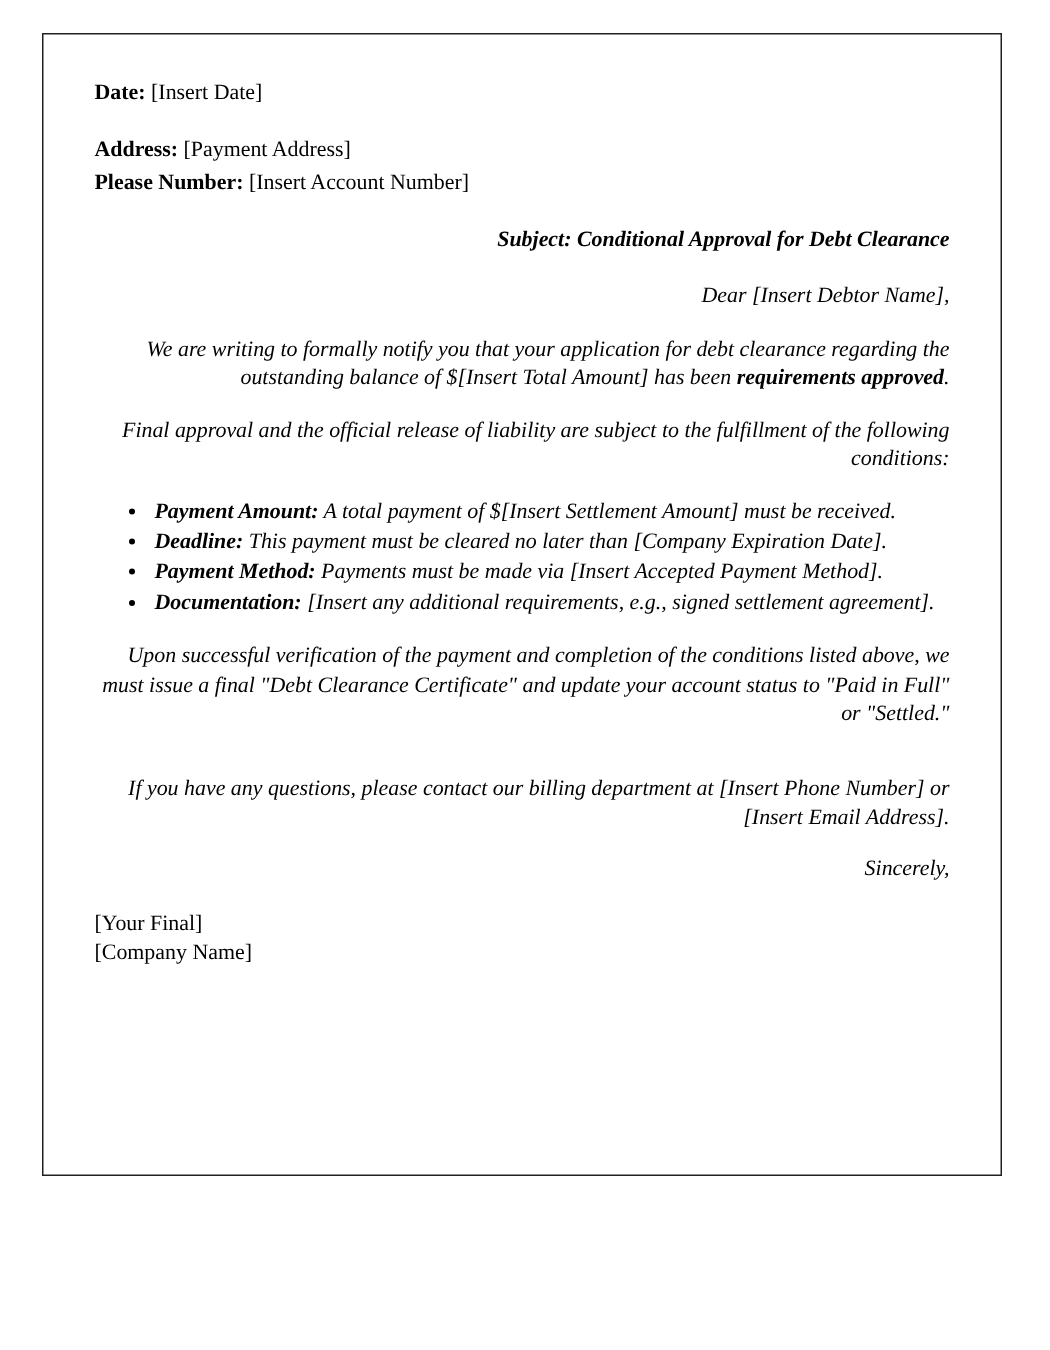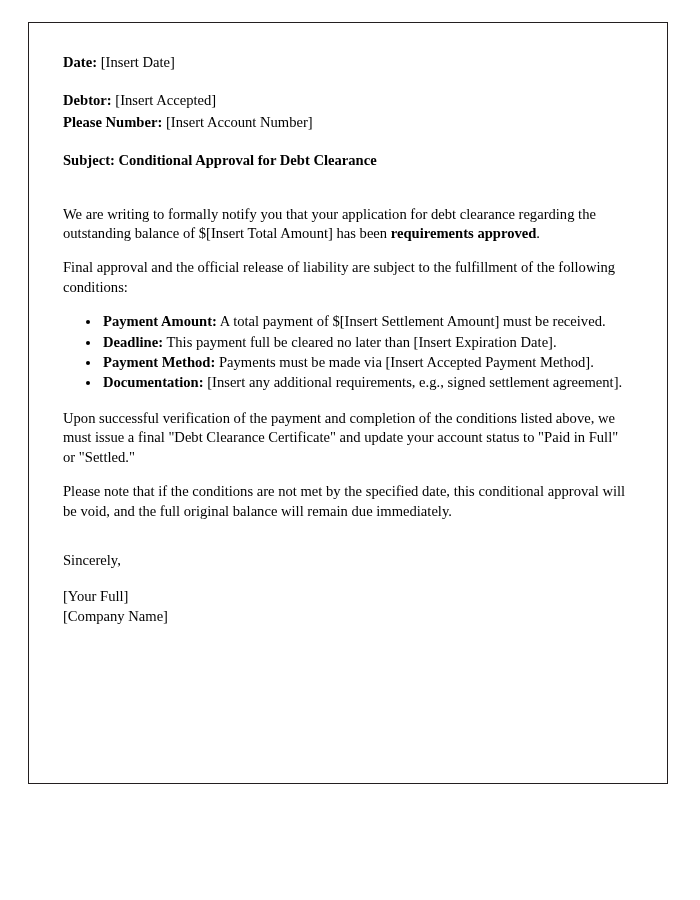--- a/index.html
+++ b/index.html
@@ -41,111 +41,114 @@
     height: 17px;
   }
   .block-gap-md {
     height: 15px;
   }
   b, .bold {
     font-weight: bold;
   }
   p.para {
     margin: 0;
-    text-align: left;
+    text-align: right;
+    font-style: italic;
   }
   ul.conditions {
     margin: 0;
     padding-left: 38px;
     list-style-type: disc;
   }
   ul.conditions li {
     margin: 0 0 1px 0;
     padding-left: 2px;
+    font-style: italic;
   }
   .sign-block div {
     margin: 0;
   }
 </style>
 </head>
 <body>
 
 <div class="page">
   <div class="letter-frame">
     <div class="letter-body">
 
       <p class="field-line">
         <b>Date:</b>
         <span>[Insert Date]</span>
       </p>
 
       <div class="block-gap-lg"></div>
 
       <p class="field-line">
-        <b>Debtor:</b>
-        <span>[Insert Accepted]</span>
+        <b>Address:</b>
+        <span>[Payment Address]</span>
       </p>
       <p class="field-line">
         <b>Please Number:</b>
         <span>[Insert Account Number]</span>
       </p>
 
       <div class="block-gap-lg"></div>
 
       <p class="para">
         <b>Subject: Conditional Approval for Debt Clearance</b>
       </p>
 
       <div class="block-gap-lg"></div>
 
+      <p class="para">Dear [Insert Debtor Name],</p>
 
       <div class="block-gap-lg"></div>
 
       <p class="para">
         <span>We are writing to formally notify you that your application for debt clearance regarding the outstanding balance of $[Insert Total Amount] has been </span><b>requirements approved</b><span>.</span>
       </p>
 
       <div class="block-gap-md"></div>
 
       <p class="para">Final approval and the official release of liability are subject to the fulfillment of the following conditions:</p>
 
       <div class="block-gap-md"></div>
 
       <ul class="conditions">
         <li>
           <b>Payment Amount:</b><span> A total payment of $[Insert Settlement Amount] must be received.</span>
         </li>
         <li>
-          <b>Deadline:</b><span> This payment full be cleared no later than [Insert Expiration Date].</span>
+          <b>Deadline:</b><span> This payment must be cleared no later than [Company Expiration Date].</span>
         </li>
         <li>
           <b>Payment Method:</b><span> Payments must be made via [Insert Accepted Payment Method].</span>
         </li>
         <li>
           <b>Documentation:</b><span> [Insert any additional requirements, e.g., signed settlement agreement].</span>
         </li>
       </ul>
 
       <div class="block-gap-md"></div>
 
       <p class="para">Upon successful verification of the payment and completion of the conditions listed above, we must issue a final "Debt Clearance Certificate" and update your account status to "Paid in Full" or "Settled."</p>
 
       <div class="block-gap-md"></div>
 
-      <p class="para">Please note that if the conditions are not met by the specified date, this conditional approval will be void, and the full original balance will remain due immediately.</p>
 
       <div class="block-gap-md"></div>
 
+      <p class="para">If you have any questions, please contact our billing department at [Insert Phone Number] or [Insert Email Address].</p>
 
       <div class="block-gap-md"></div>
 
       <p class="para">Sincerely,</p>
 
       <div class="block-gap-lg"></div>
 
       <div class="sign-block">
-        <div>[Your Full]</div>
+        <div>[Your Final]</div>
         <div>[Company Name]</div>
       </div>
 
     </div>
   </div>
 </div>
 
 </body></html>

